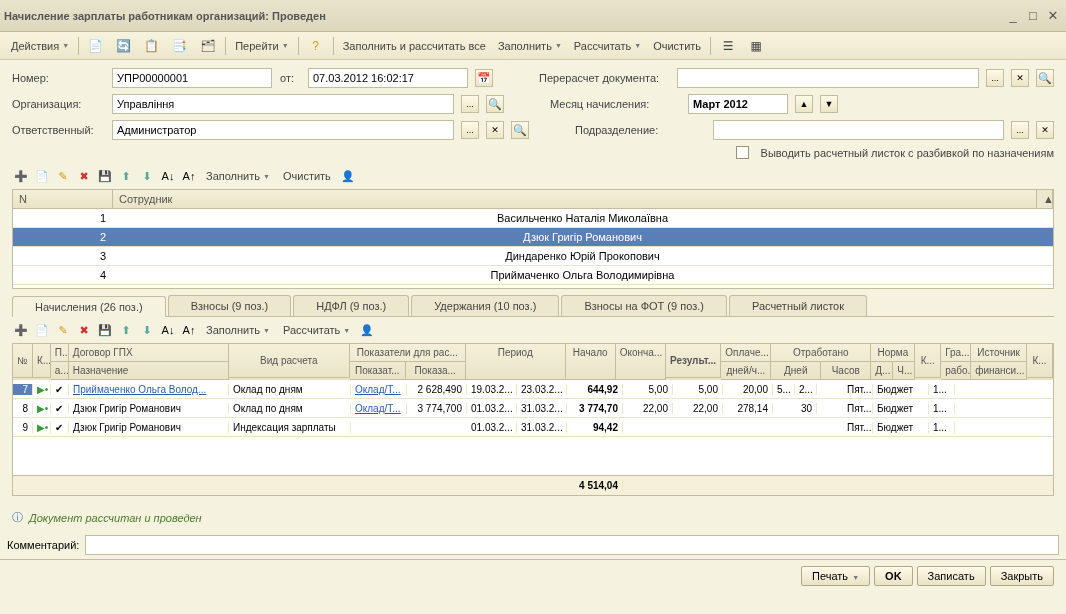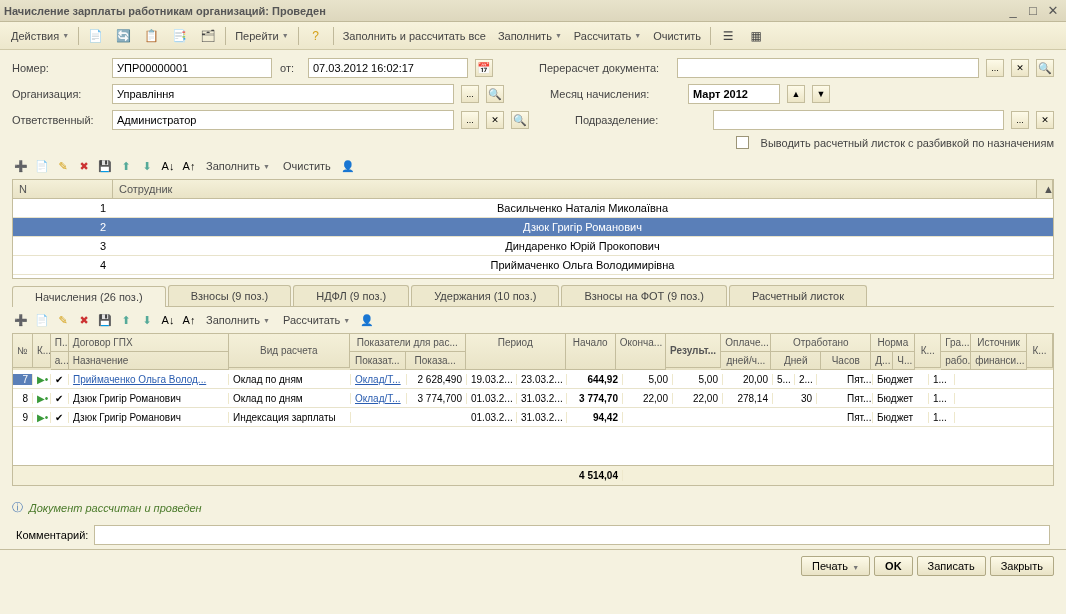--- a/index.html
+++ b/index.html
@@ -1,18 +1,18 @@
 <!DOCTYPE html>
 <html><head>
 <meta charset="utf-8">
 <style>
 * { box-sizing: border-box; margin: 0; padding: 0; font-family: Arial, sans-serif; font-size: 11px; }
 body { background: #f5f2e0; width: 1066px; height: 614px; overflow: hidden; }
 
-.titlebar { background: linear-gradient(#e8e3cb, #ddd7bd); height: 22px; display: flex; align-items: center; padding: 0 4px; border-bottom: 1px solid #c0b99a; }
+.titlebar { background: linear-gradient(#e8e3cb, #ddd7bd); height: 32px; display: flex; align-items: center; padding: 0 4px; border-bottom: 1px solid #c0b99a; }
 .titlebar .title { flex: 1; font-weight: bold; color: #555; }
 .titlebar .win-btn { width: 18px; height: 16px; margin-left: 2px; display: flex; align-items: center; justify-content: center; cursor: pointer; color: #555; font-size: 13px; }
 
 .toolbar { background: linear-gradient(#f7f3dd, #ede7cc); height: 28px; display: flex; align-items: center; padding: 0 6px; border-bottom: 1px solid #d0c9a8; gap: 2px; }
 .tb-btn { padding: 2px 4px; border: 1px solid transparent; border-radius: 2px; cursor: pointer; display: flex; align-items: center; gap: 2px; color: #444; }
 .tb-sep { width: 1px; height: 18px; background: #c0b99a; margin: 0 2px; }
 .tb-drop { font-size: 7px; color: #777; margin-left: 1px; }
 .ico { width: 16px; height: 16px; display: inline-flex; align-items: center; justify-content: center; font-size: 12px; }
 
 .form-area { padding: 8px 12px; }
@@ -43,21 +43,21 @@
 .dh2 { display: flex; }
 .detail-body .dr { display: flex; border-bottom: 1px solid #e8e3cb; height: 19px; align-items: center; }
 .dc { padding: 0 4px; overflow: hidden; white-space: nowrap; font-size: 10px; border-right: 1px solid #eee8cc; }
 .dc.n { text-align: right; }
 .dc.b { font-weight: bold; }
 .dc.link { color: #2a5db0; text-decoration: underline; }
 .dr.sel .dc:first-child { background: #5a7fb8; color: #fff; }
 
 .totals-row { display: flex; border-top: 1px solid #c4bd9d; background: #f4f0d9; height: 20px; align-items: center; }
 .status-line { padding: 6px 12px; display: flex; align-items: center; gap: 6px; color: #4a7a2a; font-style: italic; }
-.comment-row { padding: 4px 16px; display: flex; align-items: center; gap: 6px; }
+.comment-row { padding: 4px 7px; display: flex; align-items: center; gap: 6px; }
 .footer { border-top: 1px solid #c4bd9d; padding: 6px 12px; display: flex; justify-content: flex-end; gap: 4px; align-items: center; }
 .btn { padding: 3px 10px; border: 1px solid #b0a985; background: linear-gradient(#fdfae8,#e9e3c6); cursor: pointer; border-radius: 2px; }
 
 
 .cN { width: 100px; } .cE { flex: 1; } .cScroll { width: 16px; background: #ede8cd; }
 
 
 .w0{width:20px}.w1{width:18px}.w2{width:18px}.w4{width:160px}.w5{width:122px}.w6{width:56px}.w7{width:60px}.w8{width:50px}.w9{width:50px}.w10{width:56px}.w11{width:50px}.w12{width:50px}.w13{width:50px}.w14{width:22px}.w15{width:22px}.w16{width:26px}.w17{width:30px}.w18{width:56px}.w19{width:26px}
 </style>
 </head>
@@ -150,21 +150,21 @@
     <label>Организация:</label>
     <div class="input" style="width:342px">
         <span>Управління</span>
       </div>
     <div class="input-btn">...</div>
     <div class="input-btn">
         <span>🔍</span>
       </div>
     <div style="width:30px"></div>
     <label style="min-width:130px">Месяц начисления:</label>
-    <div class="input" style="width:92px;font-weight:bold">
+    <div class="input" style="width:100px;font-weight:bold">
         <span>Март 2012</span>
       </div>
     <div class="input-btn">▲</div>
     <div class="input-btn">▼</div>
   </div>
   <div class="form-row">
     <label>Ответственный:</label>
     <div class="input" style="width:342px">
         <span>Администратор</span>
       </div>

